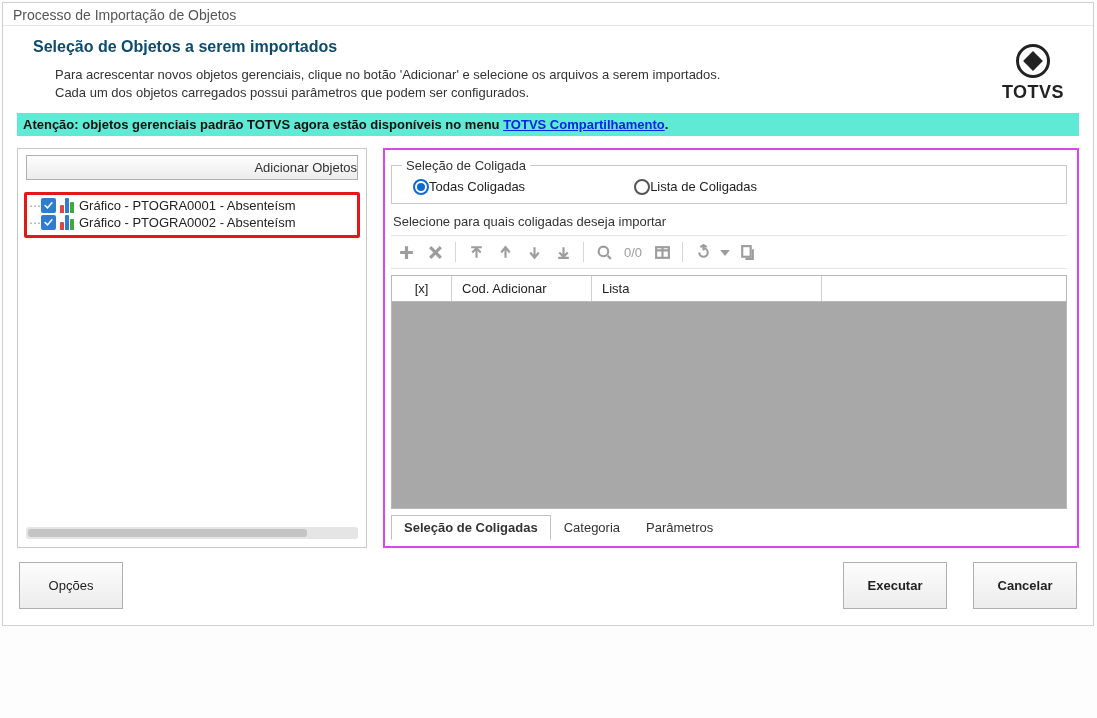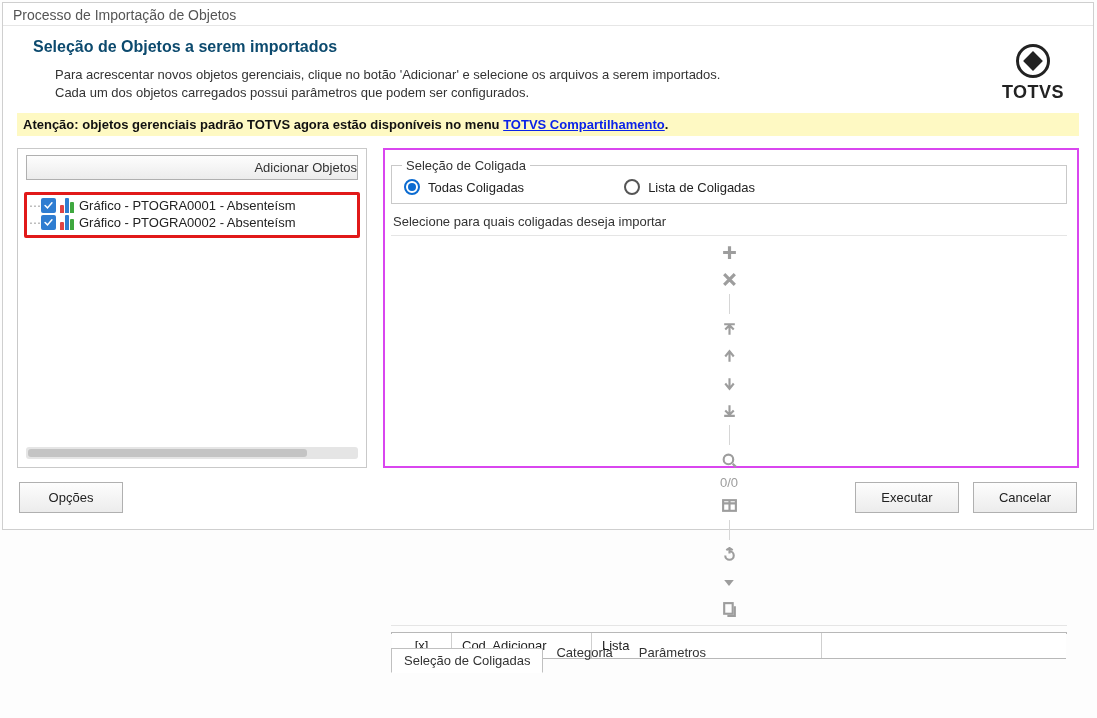--- a/index.html
+++ b/index.html
@@ -1,19 +1,19 @@
 <!DOCTYPE html>
 <html><head>
   <meta charset="utf-8">
   <style>
     * { box-sizing: border-box; font-family: "Segoe UI", Tahoma, sans-serif; }
     body { margin: 0; background: #fdfdfd; width: 1097px; height: 718px; overflow: hidden; }
     .window {
       border: 1px solid #cfcfcf;
-      width: 1092px; height: 528px;
+      width: 1092px; height: 624px;
       margin: 2px;
       background: #ffffff;
       display: flex; flex-direction: column;
     }
     .titlebar {
       padding: 4px 10px 2px 10px;
       color: #555; font-size: 14px;
       border-bottom: 1px solid #e6e6e6;
     }
     .header {
@@ -28,21 +28,21 @@
       width: 34px; height: 34px; border: 3px solid #222; border-radius: 50%;
       margin: 0 auto; position: relative;
     }
     .logo-glyph::after {
       content: ""; position: absolute; width: 14px; height: 14px; background: #222;
       top: 50%; left: 50%; transform: translate(-50%,-50%) rotate(45deg);
     }
     .logo-text { font-weight: 700; font-size: 18px; letter-spacing: 0.5px; color: #222; margin-top: 4px; }
     .notice {
       margin: 8px 14px 4px 14px;
-      background: #fef9c3; color: #111;
+      background: #5eead4; color: #111;
       font-size: 13px; font-weight: 700;
       padding: 4px 6px;
     }
     .notice a { text-decoration: underline; }
     .link-text { color: #0b22e8; font-weight: 700; }
     .body {
       display: flex; flex: 1 1 auto; gap: 16px;
       padding: 8px 14px 0 14px; min-height: 0;
     }
     .left-pane {
@@ -97,31 +97,31 @@
     .right-pane {
       flex: 1; border: 2px solid #d946ef;
       display: flex; flex-direction: column;
       padding: 8px 10px 6px 6px; min-height: 0;
     }
     fieldset.coligada {
       border: 1px solid #c9c9c9; padding: 6px 10px 8px 10px; margin: 0;
     }
     fieldset.coligada legend { font-size: 13px; color: #333; padding: 0 4px; }
     .radio-row { display: flex; gap: 100px; padding-left: 2px; }
-    .radio { display: flex; align-items: center; gap: 8px; font-size: 13px; color: #222; cursor: pointer; }
+    .radio { display: flex; font-size: 13px; color: #222; cursor: pointer; margin-left: 9px; }
     .radio-dot {
       width: 16px; height: 16px; border: 2px solid #555; border-radius: 50%;
       display: inline-flex; align-items: center; justify-content: center;
     }
     .radio-dot.sel { border-color: #0b6bd1; }
     .radio-dot.sel::after { content: ""; width: 8px; height: 8px; background: #0b6bd1; border-radius: 50%; }
     .sub-label { font-size: 13px; color: #333; margin: 10px 0 6px 2px; }
     .toolbar {
       display: flex; align-items: center; gap: 3px;
-      padding: 4px 2px; border-top: 1px solid #e5e5e5; border-bottom: 1px solid #e5e5e5; flex-direction: column;
+      padding: 4px 2px; border-top: 1px solid #e5e5e5; border-bottom: 1px solid #e5e5e5;
     }
     .tbbtn {
       width: 26px; height: 24px;
       display: inline-flex; align-items: center; justify-content: center;
       color: #9d9d9d; border-radius: 2px; cursor: pointer;
     }
     .tbbtn svg { width: 17px; height: 17px; }
     .tbbtn.bold svg { stroke-width: 3; }
     .tsep { width: 1px; height: 20px; background: #d6d6d6; margin: 0 4px; }
     .tbtext { color: #9d9d9d; font-size: 13px; padding: 0 4px; }
@@ -140,33 +140,33 @@
     .grid-body { flex: 1; background: #a8a8a8; }
     .tabs {
       display: flex; margin-top: 6px; font-size: 13px; color: #333;
     }
     .tab {
       padding: 4px 12px; border: 1px solid transparent;
       cursor: pointer;
     }
     .tab.active {
       border: 1px solid #c0c0c0; border-bottom: 1px solid #fff;
-      background: #fff; position: relative; top: 8px;
+      background: #fff; position: relative; top: 0; font-weight: bold;
     }
     .footer {
       display: flex; justify-content: space-between;
       padding: 14px 16px 16px 16px;
     }
     .btn {
       min-width: 104px; text-align: center; font-size: 13px;
-      padding: 7px 20px; border: 1px solid #b0b0b0;
+      padding: 15px 20px; border: 1px solid #b0b0b0;
       background: linear-gradient(#fdfdfd,#ececec);
       color: #222; cursor: pointer;
     }
-    .footer-right { display: flex; gap: 14px; }
+    .footer-right { display: flex; gap: 26px; font-weight: bold; }
   </style>
 </head>
 <body>
 
 <div class="window">
   <div class="titlebar">
     <span>Processo de Importação de Objetos</span>
   </div>
 
   <div class="header">

